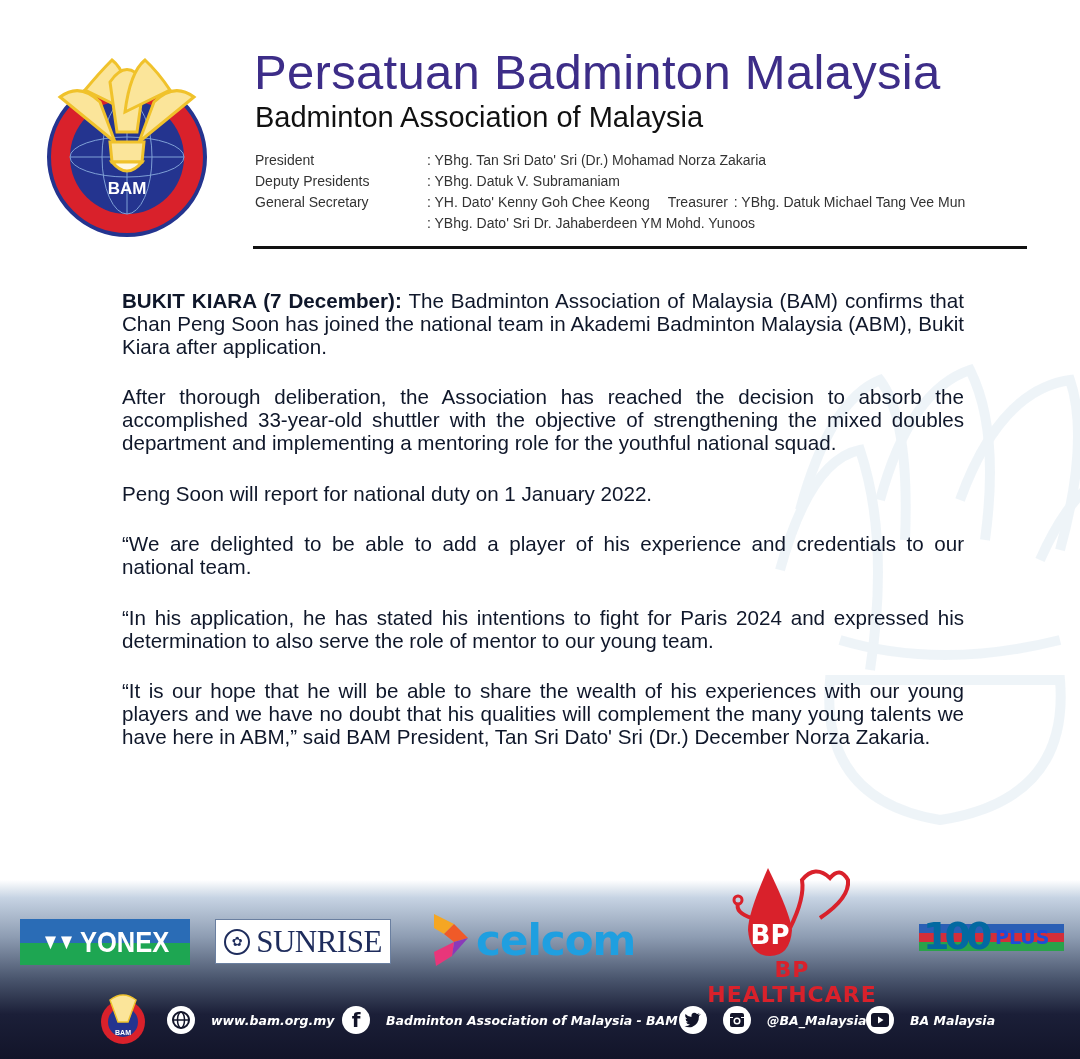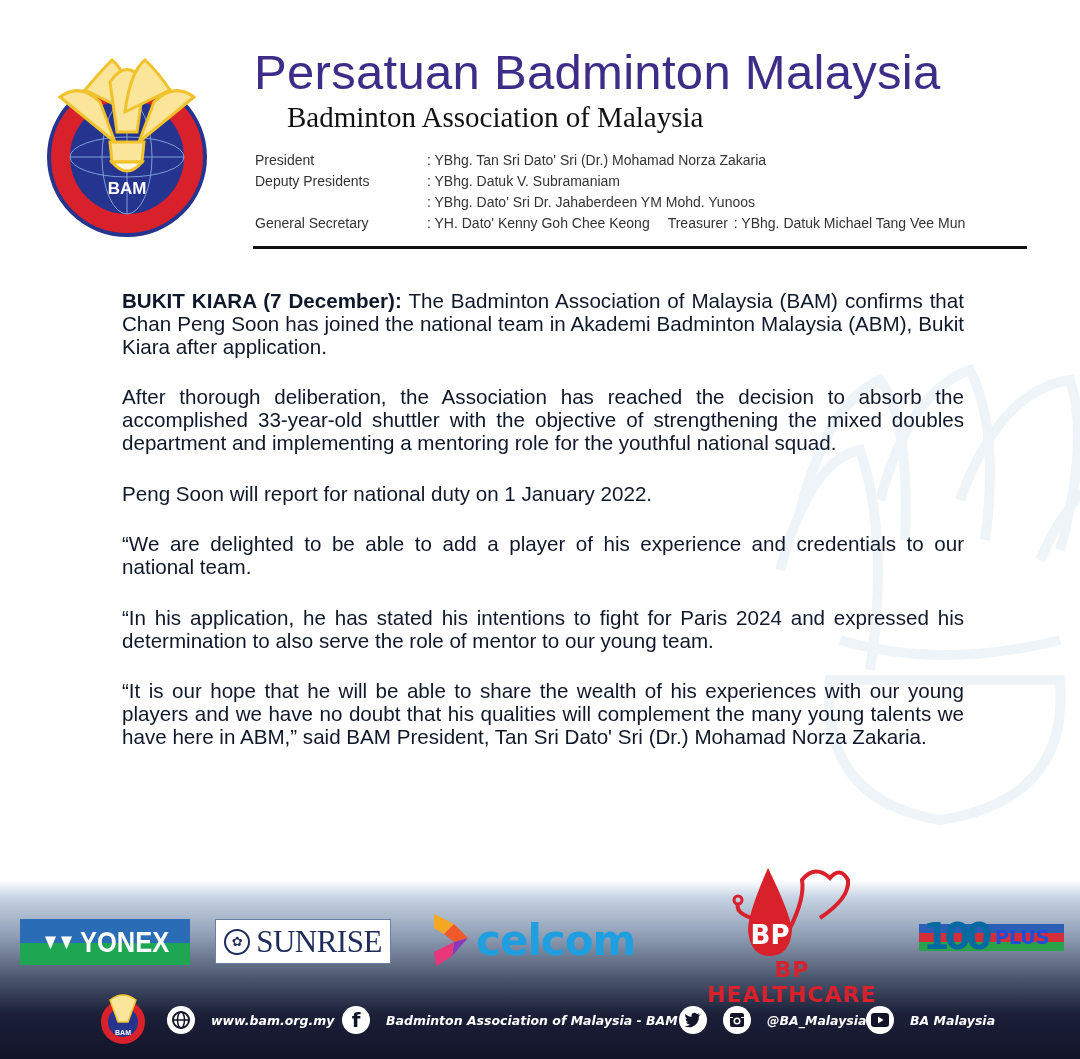--- a/index.html
+++ b/index.html
@@ -4,21 +4,21 @@
 <style>
   * { margin: 0; padding: 0; box-sizing: border-box; }
   html, body { width: 1080px; height: 1059px; overflow: hidden; background: #ffffff; }
   body { position: relative; font-family: "DejaVu Sans", "Liberation Sans", sans-serif; color: #1b1b1b; }
 
   .watermark { position: absolute; right: -40px; top: 340px; width: 380px; height: 560px; opacity: 0.5; }
 
   
   .logo { position: absolute; left: 40px; top: 52px; width: 175px; height: 185px; }
   .title-main { position: absolute; left: 254px; top: 44px; font-size: 49px; color: #3d2d88; font-family: "Liberation Sans", sans-serif; font-weight: 400; letter-spacing: 0.3px; white-space: nowrap; }
-  .title-sub { position: absolute; left: 255px; top: 101px; font-size: 29px; color: #111; font-family: Liberation Serif, serif; white-space: nowrap; margin-left: 32px; }
+  .title-sub { position: absolute; left: 255px; top: 101px; font-size: 29px; color: #111; font-family: Liberation Sans, sans-serif; white-space: nowrap; }
   .officers { position: absolute; left: 255px; top: 150px; font-size: 14px; line-height: 21px; color: #333; font-family: "Liberation Sans", sans-serif; }
   .officer-row { display: flex; white-space: nowrap; height: 21px; }
   .officer-role { width: 172px; }
   .officer-name { }
   .treasurer { margin-left: 18px; }
   .divider { position: absolute; left: 253px; top: 246px; width: 774px; height: 3px; background: #111; }
 
   
   .article { position: absolute; left: 122px; top: 289px; width: 842px; font-family: "Liberation Sans", sans-serif; font-size: 20.6px; line-height: 23px; color: #0f172a; }
   .article p { text-align: justify; margin-bottom: 27.4px; }
@@ -107,40 +107,40 @@
 <div class="officers">
   <div class="officer-row">
     <span class="officer-role">President</span>
     <span class="officer-name">: YBhg. Tan Sri Dato' Sri (Dr.) Mohamad Norza Zakaria</span>
   </div>
   <div class="officer-row">
     <span class="officer-role">Deputy Presidents</span>
     <span class="officer-name">: YBhg. Datuk V. Subramaniam</span>
   </div>
   <div class="officer-row">
-    <span class="officer-role"></span>
-    <span class="officer-name">: YBhg. Dato' Sri Dr. Jahaberdeen YM Mohd. Yunoos</span>
-  </div>
-  <div class="officer-row">
     <span class="officer-role">General Secretary</span>
     <span class="officer-name">: YH. Dato' Kenny Goh Chee Keong</span>
     <span class="treasurer">Treasurer</span>
     <span style="margin-left:6px">: YBhg. Datuk Michael Tang Vee Mun</span>
+  </div>
+  <div class="officer-row">
+    <span class="officer-role"></span>
+    <span class="officer-name">: YBhg. Dato' Sri Dr. Jahaberdeen YM Mohd. Yunoos</span>
   </div>
 </div>
 
 <div class="divider"></div>
 
 <div class="article">
   <p><span class="dateline">BUKIT KIARA (7 December):</span><span> The Badminton Association of Malaysia (BAM) confirms that Chan Peng Soon has joined the national team in Akademi Badminton Malaysia (ABM), Bukit Kiara after application.</span></p>
   <p>After thorough deliberation, the Association has reached the decision to absorb the accomplished 33-year-old shuttler with the objective of strengthening the mixed doubles department and implementing a mentoring role for the youthful national squad.</p>
   <p>Peng Soon will report for national duty on 1 January 2022.</p>
   <p>“We are delighted to be able to add a player of his experience and credentials to our national team.</p>
   <p>“In his application, he has stated his intentions to fight for Paris 2024 and expressed his determination to also serve the role of mentor to our young team.</p>
-  <p>“It is our hope that he will be able to share the wealth of his experiences with our young players and we have no doubt that his qualities will complement the many young talents we have here in ABM,” said BAM President, Tan Sri Dato' Sri (Dr.) Mohamad Norza Zakaria.</p>
+  <p>“It is our hope that he will be able to share the wealth of his experiences with our young players and we have no doubt that his qualities will complement the many young talents we have here in ABM,” said BAM President, Tan Sri Dato' Sri (Dr.) December Norza Zakaria.</p>
 </div>
 
 <div class="sponsor-band"></div>
 
 <div class="yonex">
   <div class="bg-top"></div>
     <div class="bg-bot"></div>
   <div class="mark">
     <span class="ticks">▼▼</span>
     <span>YONEX</span>

